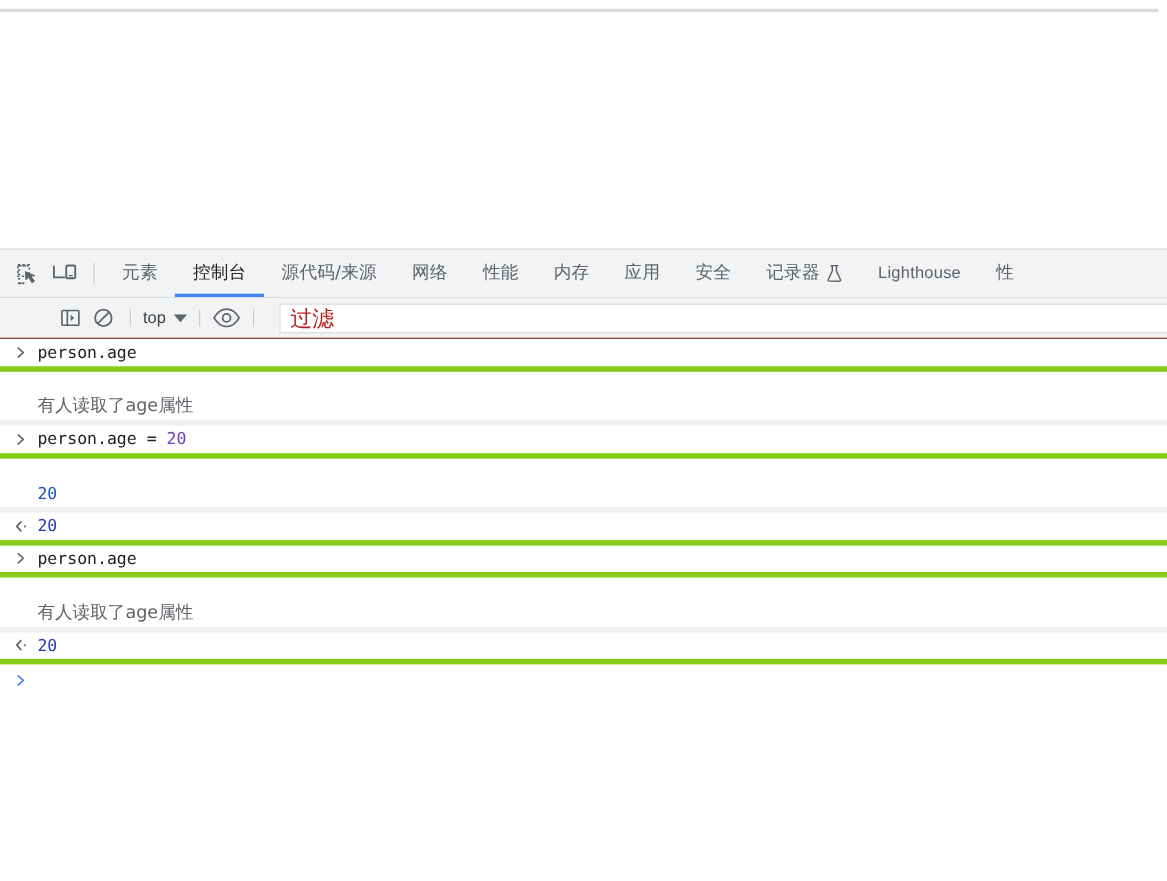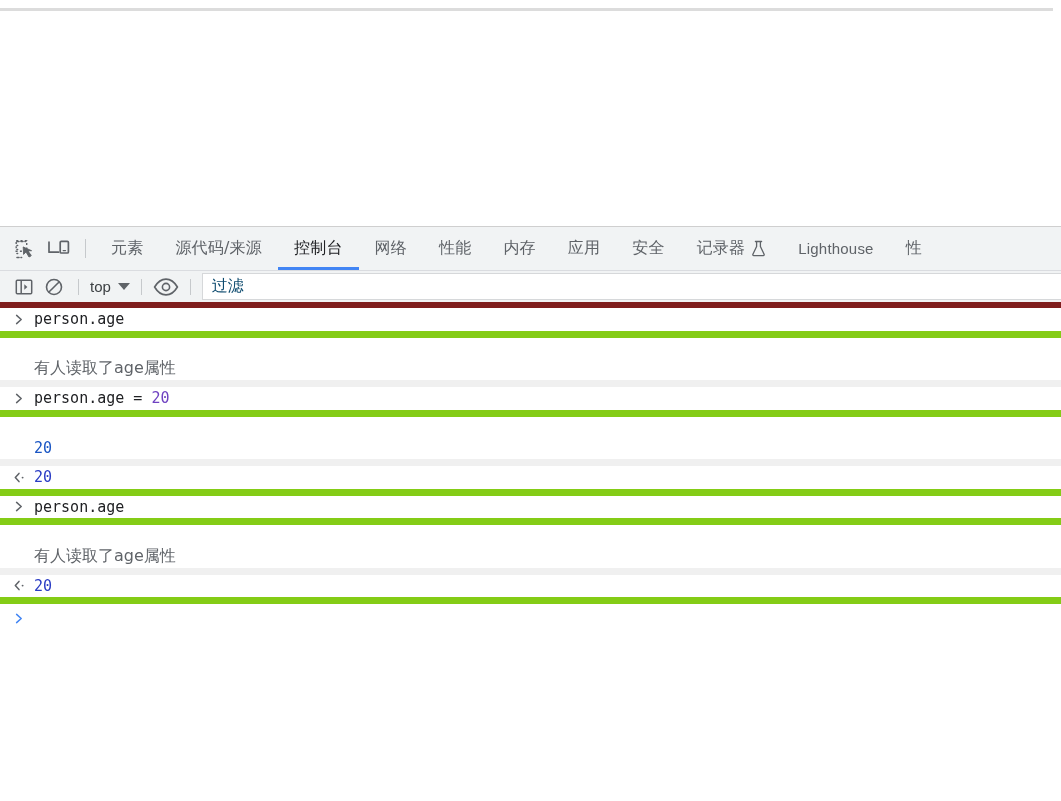--- a/index.html
+++ b/index.html
@@ -96,24 +96,25 @@
     display: inline-flex;
     color: #5f6368;
   }
 
   
   #console-toolbar {
     position: relative;
     height: 37px;
     min-height: 37px;
     background: #f1f3f4;
-    border-bottom: 6px solid #7f1d1d;
+    border-bottom: 1px solid #7f1d1d;
     display: flex;
     align-items: center;
     overflow: hidden;
+    padding-left: 40px;
   }
   .ct-icon {
     width: 30px;
     height: 37px;
     display: flex;
     align-items: center;
     justify-content: center;
     color: #5f6368;
     flex: 0 0 auto;
   }
@@ -136,42 +137,42 @@
   }
   .caret-down {
     width: 0; height: 0;
     border-left: 6px solid transparent;
     border-right: 6px solid transparent;
     border-top: 7px solid #5f6368;
   }
   #filter-input {
     flex: 1 1 auto;
     height: 27px;
-    margin-left: 2px;
+    margin-left: 14px;
     background: #ffffff;
     border: 1px solid #d6d8da;
     border-right: none;
     display: flex;
     align-items: center;
     padding-left: 9px;
     font-family: "DejaVu Sans", sans-serif;
-    font-size: 16px;
-    color: #0c4a6e;
+    font-size: 20px;
+    color: #b91c1c;
   }
 
   
   #console-log {
     flex: 1 1 auto;
     background: #ffffff;
     overflow: hidden;
   }
   .log-row {
     position: relative;
     height: 29.5px;
-    border-bottom: 7px solid #84cc16;
+    border-bottom: 5px solid #84cc16;
     display: flex;
     align-items: center;
     padding-left: 14px;
     font-family: "DejaVu Sans Mono", monospace;
     font-size: 15px;
   }
   .log-row.message { border-bottom-color: #f0f0f0; margin-top: 20px; }
 
   .gutter {
     width: 20px;
@@ -218,26 +219,26 @@
         <path d="M16.2 11.6 h2.3" stroke="#5f6368" stroke-width="1.3" stroke-linecap="round"></path>
       </svg>
     </div>
 
     <div class="tb-sep"></div>
 
     <div class="tab cn">
       <span>元素</span>
     </div>
 
-    <div class="tab cn">
-      <span>源代码/来源</span>
-    </div>
-
     <div class="tab cn active">
       <span>控制台</span>
+    </div>
+
+    <div class="tab cn">
+      <span>源代码/来源</span>
     </div>
 
     <div class="tab cn">
       <span>网络</span>
     </div>
 
     <div class="tab cn">
       <span>性能</span>
     </div>
 

